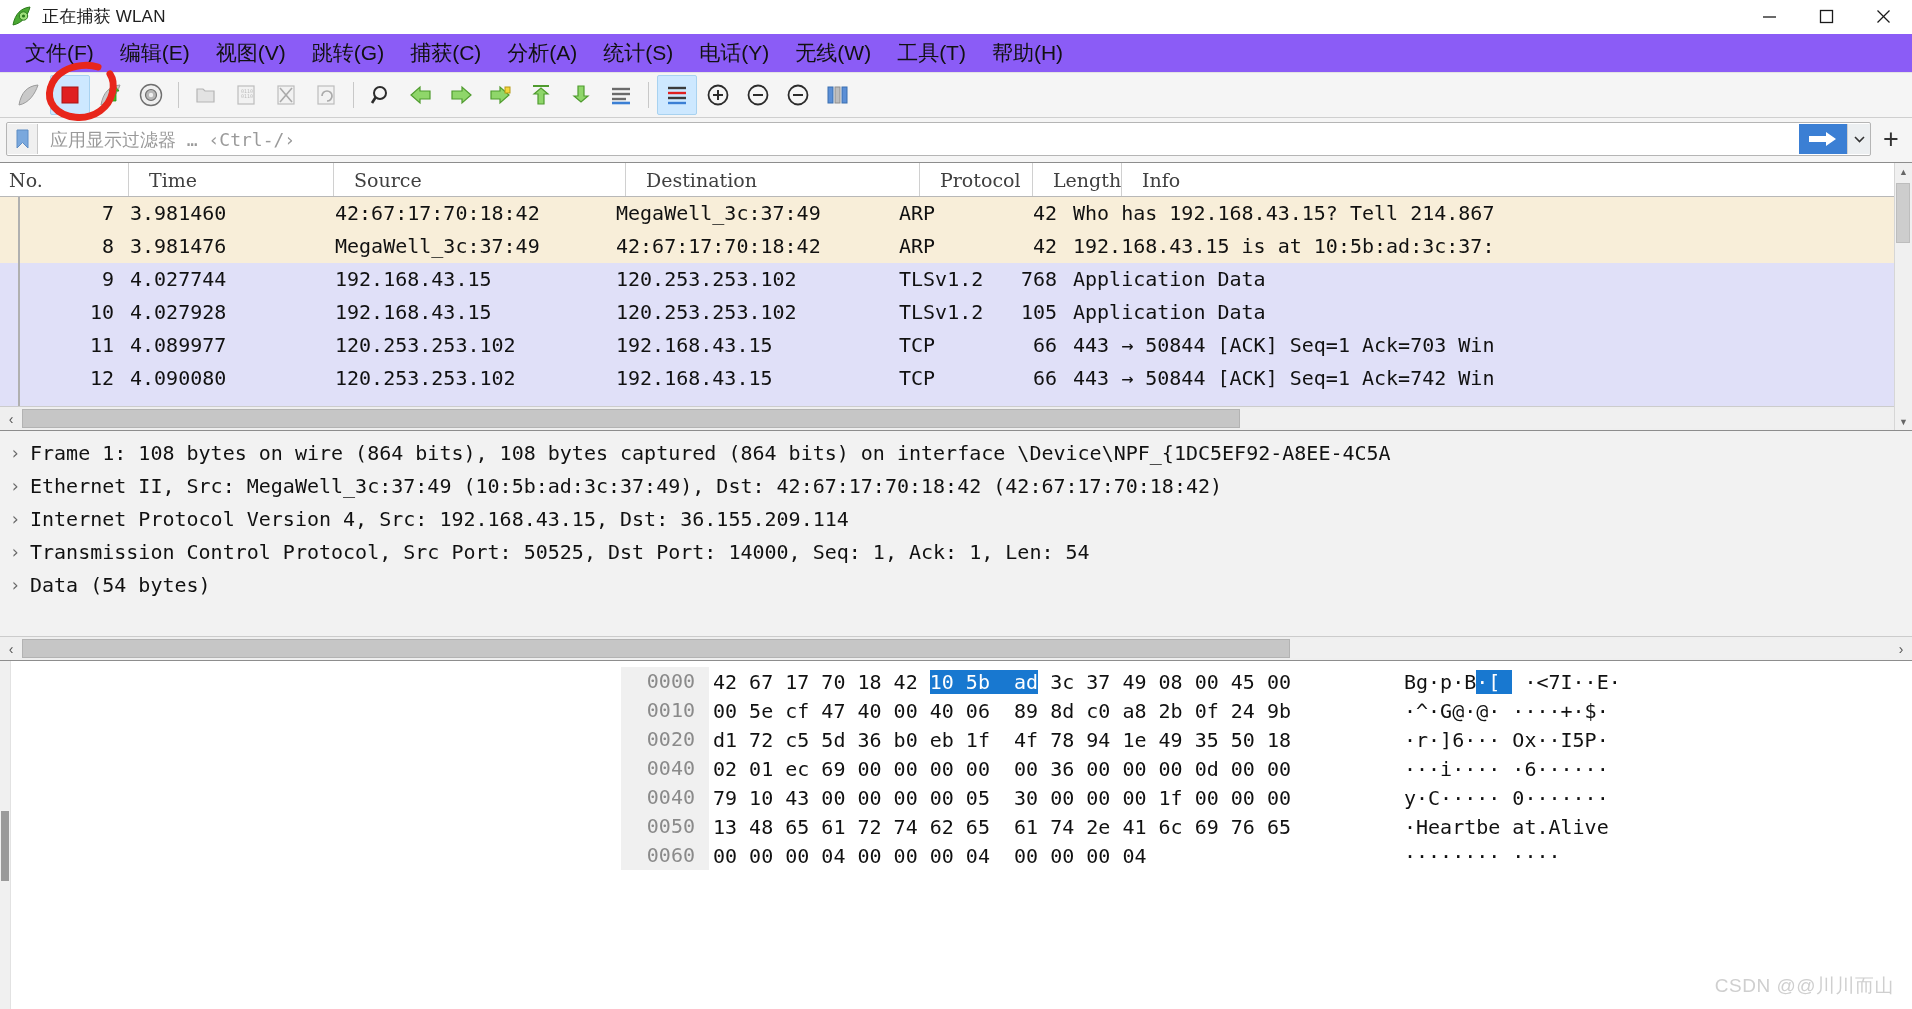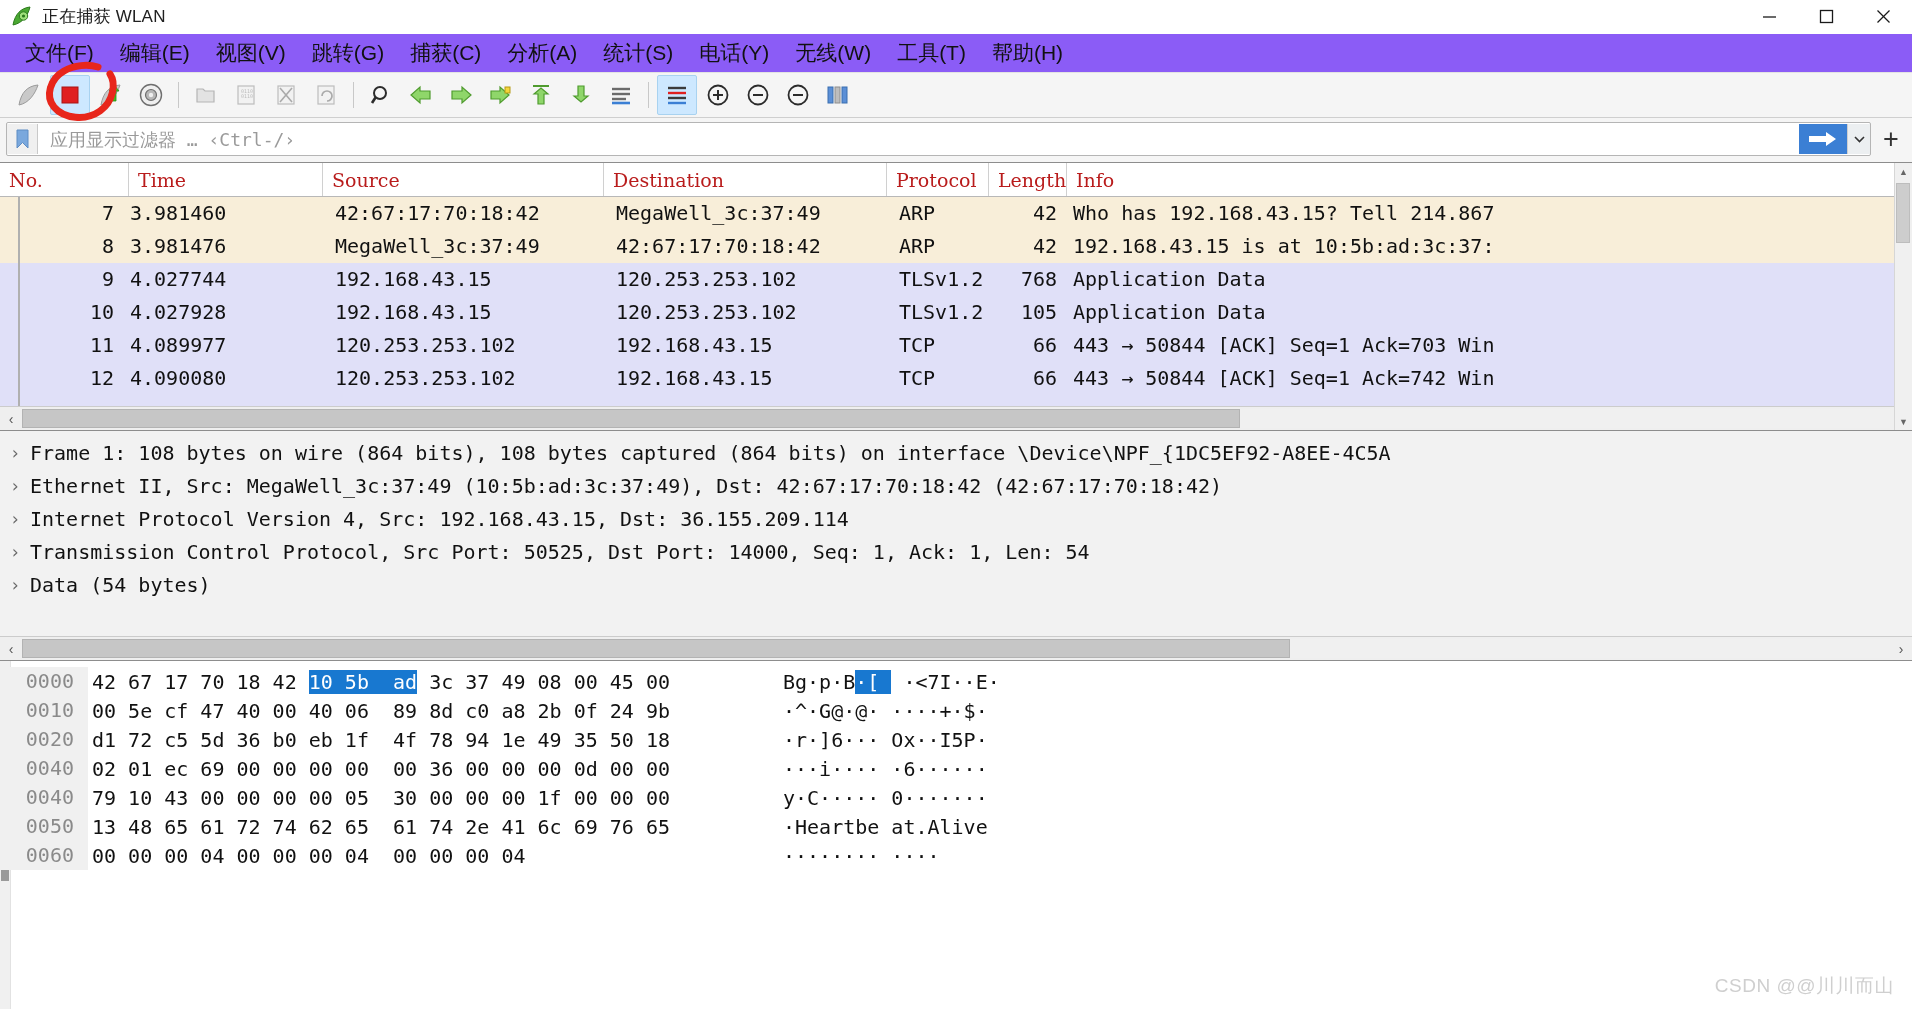--- a/index.html
+++ b/index.html
@@ -44,21 +44,21 @@
   .filter-input{flex:1;height:30px;border:0;outline:none;font-size:18px;color:#8a8a8a;padding-left:12px;
                 font-family:"DejaVu Sans Mono",monospace;background:transparent;}
   .filter-input::placeholder{color:#9a9a9a;opacity:1;}
   .arrowbtn{width:48px;height:30px;background:#3b7fd4;display:flex;align-items:center;justify-content:center;flex:0 0 48px;}
   .cmbbtn{width:22px;height:30px;background:#eceff1;display:flex;align-items:center;justify-content:center;border-left:1px solid #cfcfcf;flex:0 0 22px;}
   .plusbtn{width:30px;height:32px;display:flex;align-items:center;justify-content:center;color:#333;font-size:27px;line-height:1;flex:0 0 30px;}
 
   
   .plist{flex:0 0 267px;display:flex;flex-direction:column;border-top:1px solid #8d8d8d;background:#fff;position:relative;overflow:hidden;}
   .plist-head{display:flex;height:33px;background:#fff;border-bottom:1px solid #b8b8b8;flex:0 0 33px;
-              font-family:"DejaVu Serif",serif;font-size:19px;color:#b91c1c;}
+              font-family:"DejaVu Serif",serif;font-size:19px;color:#404040;gap:11px;}
   .ph{border-right:1px solid #d0d0d0;padding-left:9px;display:flex;align-items:center;box-sizing:border-box;height:33px;}
   .plist-rows{flex:1;overflow:hidden;position:relative;}
   .prow{display:flex;height:33px;align-items:center;font-family:"DejaVu Sans Mono",monospace;font-size:20px;color:#111;box-sizing:border-box;}
   .pc{box-sizing:border-box;padding:0 8px;white-space:nowrap;overflow:hidden;height:33px;line-height:33px;}
   .pc.num{text-align:right;}
   .pc.len{text-align:right;}
   .row-arp{background:#f8eed9;}
   .row-tls{background:#e0e0f8;}
   .row-tcp{background:#e0e0f8;}
   .tickbar{border-left:2px solid #b0b0b0;margin-left:18px;height:33px;width:2px;}
@@ -73,21 +73,21 @@
   .vs-thumb{position:absolute;left:1px;width:14px;background:#cdcdcd;border:1px solid #bdbdbd;box-sizing:border-box;}
 
   
   .detail{flex:0 0 229px;display:flex;flex-direction:column;background:#f2f2f2;border-top:1px solid #8d8d8d;overflow:hidden;}
   .detail-rows{flex:1;padding-top:5px;overflow:hidden;}
   .drow{height:33px;display:flex;align-items:center;font-family:"DejaVu Sans Mono",monospace;font-size:20px;color:#111;white-space:nowrap;}
   .dcaret{width:30px;flex:0 0 30px;display:flex;align-items:center;justify-content:center;color:#6b6b6b;font-size:17px;}
   .dtext{overflow:hidden;}
 
   
-  .bytes{flex:1;display:flex;flex-direction:column;background:#ffffff;border-top:1px solid #8d8d8d;position:relative;overflow:hidden;}
+  .bytes{flex:1;display:flex;flex-direction:column;background:#ffffff;border-top:1px solid #8d8d8d;position:relative;overflow:hidden;align-items:center;}
   .brow{height:29px;display:flex;align-items:center;font-family:"DejaVu Sans Mono",monospace;font-size:20px;color:#111;}
   .boff{width:88px;flex:0 0 88px;text-align:right;padding-right:14px;color:#8a8a8a;background:#f0f0f0;height:29px;line-height:29px;box-sizing:border-box;}
   .bhex{padding-left:4px;letter-spacing:0px;white-space:pre;}
   .bascii{position:absolute;left:783px;white-space:pre;}
   .hl{background:#1878d0;color:#fff;}
   .bytes-left{position:absolute;left:0;top:0;width:10px;height:100%;background:#f0f0f0;border-right:1px solid #e2e2e2;}
   .bvthumb{position:absolute;left:1px;width:8px;background:#9a9a9a;}
 
   .watermark{position:absolute;right:18px;bottom:10px;font-size:19px;color:#cfcfcf;
              font-family:"Liberation Sans",sans-serif;letter-spacing:.5px;}

